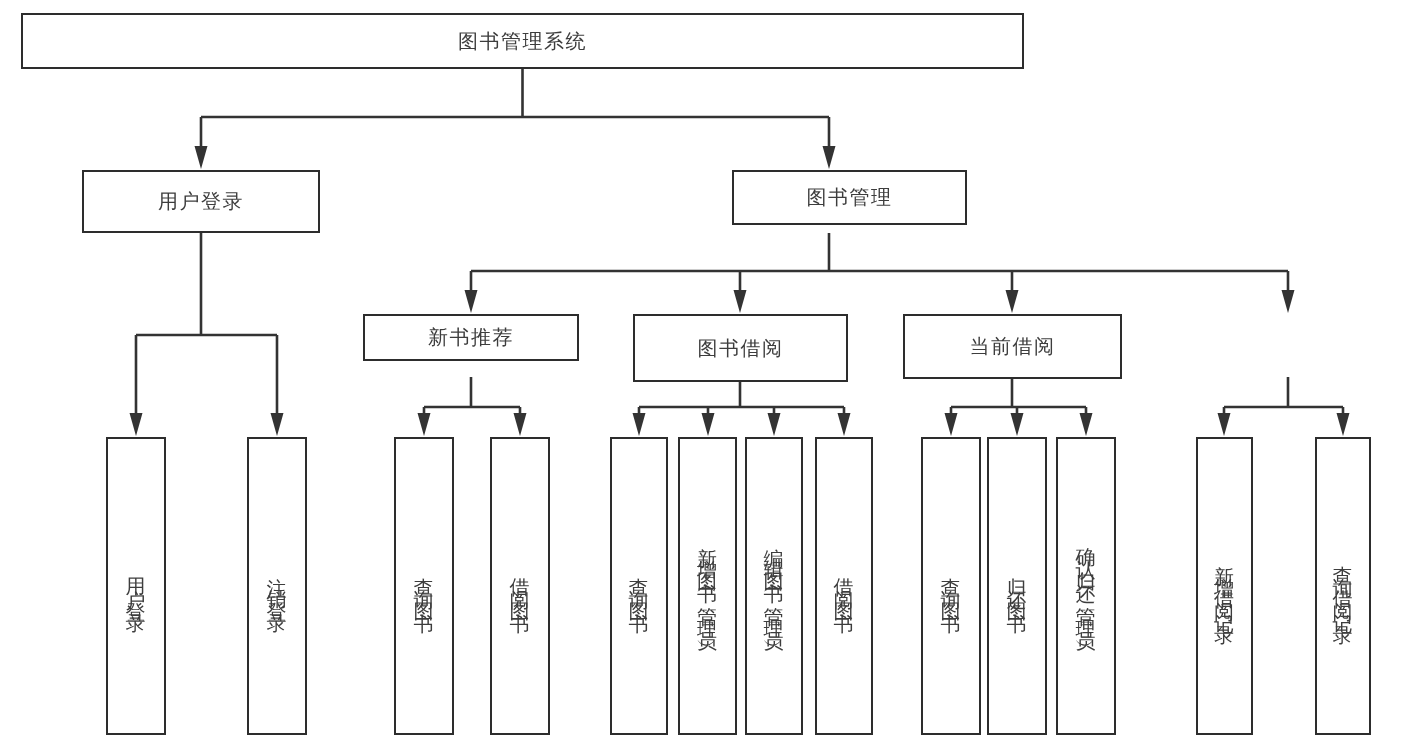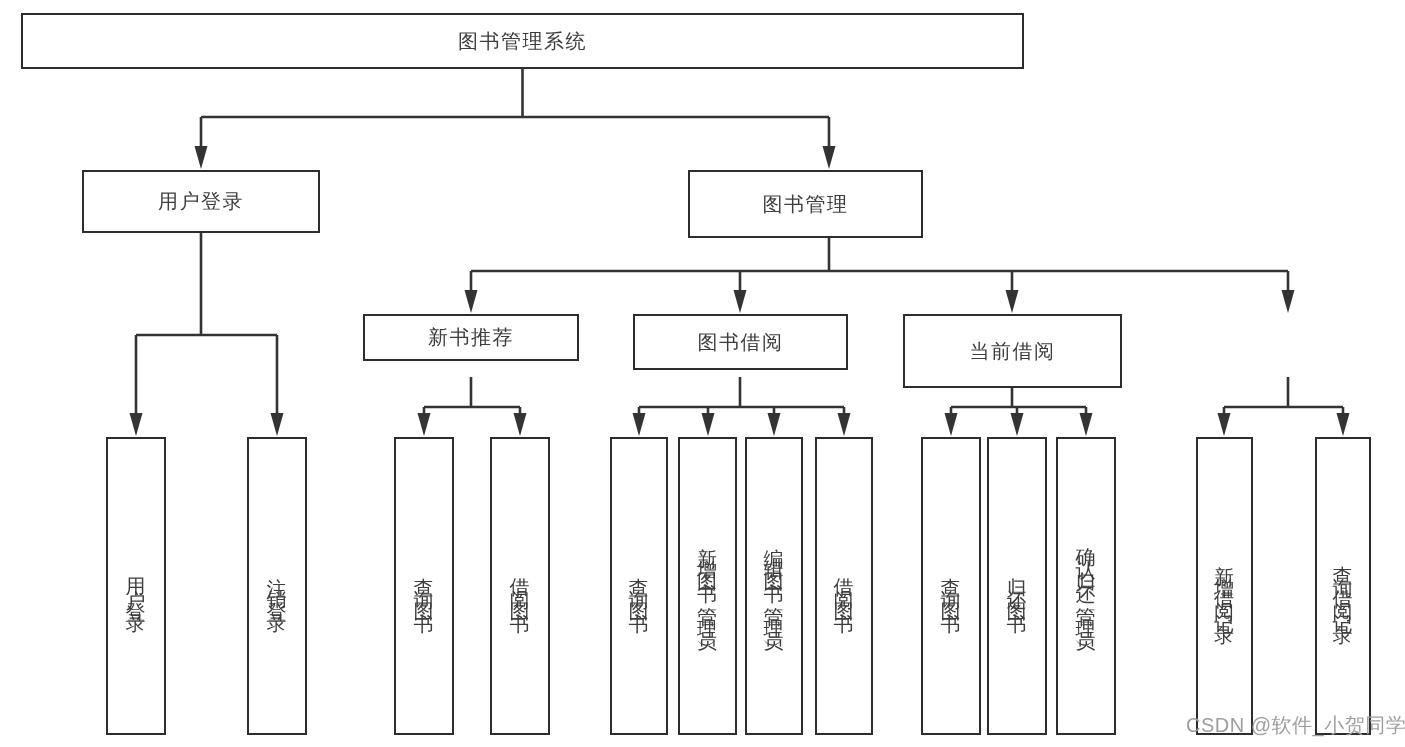--- a/index.html
+++ b/index.html
@@ -106,31 +106,31 @@
     </g>
   </svg>
 
   <div class="node h" style="left:21px;top:13px;width:1003px;height:56px">
     <span>图书管理系统</span>
   </div>
 
   <div class="node h" style="left:82px;top:170px;width:238px;height:63px">
     <span>用户登录</span>
   </div>
-  <div class="node h" style="left:688px;top:170px;width:235px;height:68px">
+  <div class="node h" style="left:732px;top:170px;width:235px;height:55px">
     <span>图书管理</span>
   </div>
 
   <div class="node h" style="left:363px;top:314px;width:216px;height:47px">
     <span>新书推荐</span>
   </div>
-  <div class="node h" style="left:633px;top:314px;width:215px;height:56px">
+  <div class="node h" style="left:633px;top:314px;width:215px;height:68px">
     <span>图书借阅</span>
   </div>
-  <div class="node h" style="left:903px;top:314px;width:219px;height:74px">
+  <div class="node h" style="left:903px;top:314px;width:219px;height:65px">
     <span>当前借阅</span>
   </div>
 
   <div class="node v" style="left:106px;top:437px;width:60px;height:298px">
     <span>用户登录</span>
   </div>
   <div class="node v" style="left:247px;top:437px;width:60px;height:298px">
     <span>注销登录</span>
   </div>
 
@@ -164,15 +164,14 @@
     <span>确认归还（管理员）</span>
   </div>
 
   <div class="node v" style="left:1196px;top:437px;width:57px;height:298px">
     <span>新增借阅记录</span>
   </div>
   <div class="node v" style="left:1315px;top:437px;width:56px;height:298px">
     <span>查询借阅记录</span>
   </div>
 
-  <div class="watermark">CSDN @软件_小贺同学</div>
 
 </div>
 
 </body></html>

